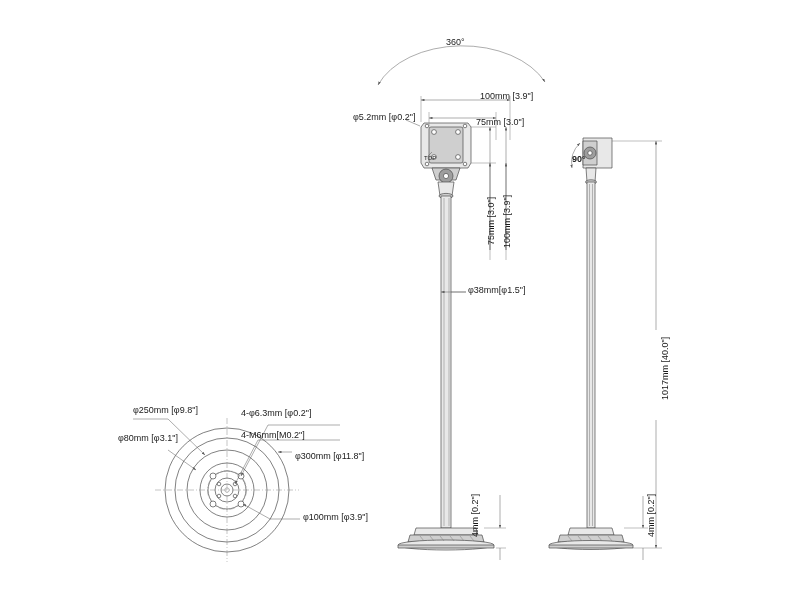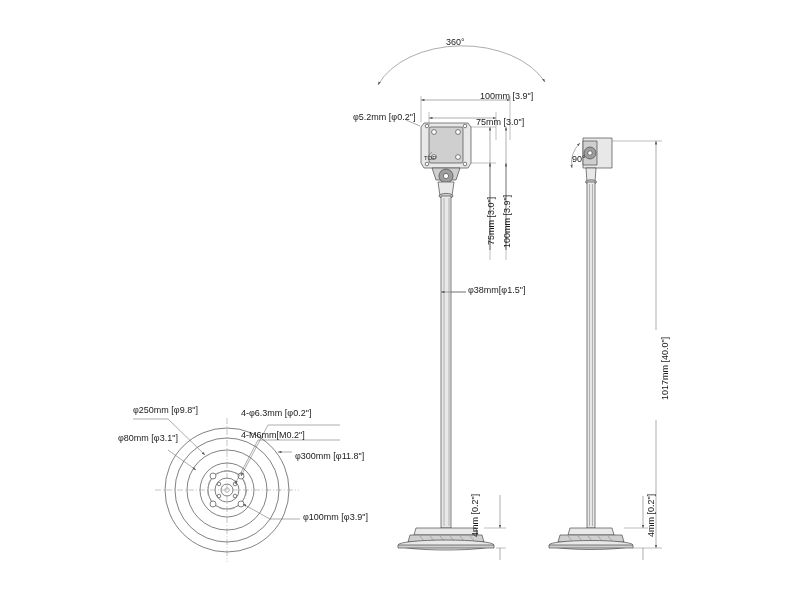--- a/index.html
+++ b/index.html
@@ -240,21 +240,21 @@
       <line class="ln-dim" x1="258" y1="440" x2="340" y2="440"></line>
 
       <line class="ln-dim" x1="278" y1="452" x2="292" y2="452" marker-start="url(#ahs)"></line>
 
       <line class="ln-dim" x1="243" y1="504" x2="270" y2="519" marker-start="url(#ahs)"></line>
       <line class="ln-dim" x1="270" y1="519" x2="300" y2="519"></line>
     </g>
   </svg>
 
   <div class="lbl" style="left:446px; top:38px;">360°</div>
-  <div class="lbl" style="left:572px; top:155px;">90°</div>
+  <div class="lbl" style="left:572px; top:155px;font-weight:bold;">90°</div>
 
   <div class="lbl" style="left:353px; top:113px;">φ5.2mm [φ0.2"]</div>
   <div class="lbl small" style="left:424px; top:155px;">TOP</div>
 
   <div class="lbl" style="left:480px; top:92px;">100mm [3.9"]</div>
   <div class="lbl" style="left:476px; top:118px;">75mm [3.0"]</div>
 
   <div class="lbl vert" style="left:487px; top:245px;">75mm [3.0"]</div>
   <div class="lbl vert" style="left:503px; top:248px;">100mm [3.9"]</div>
 

